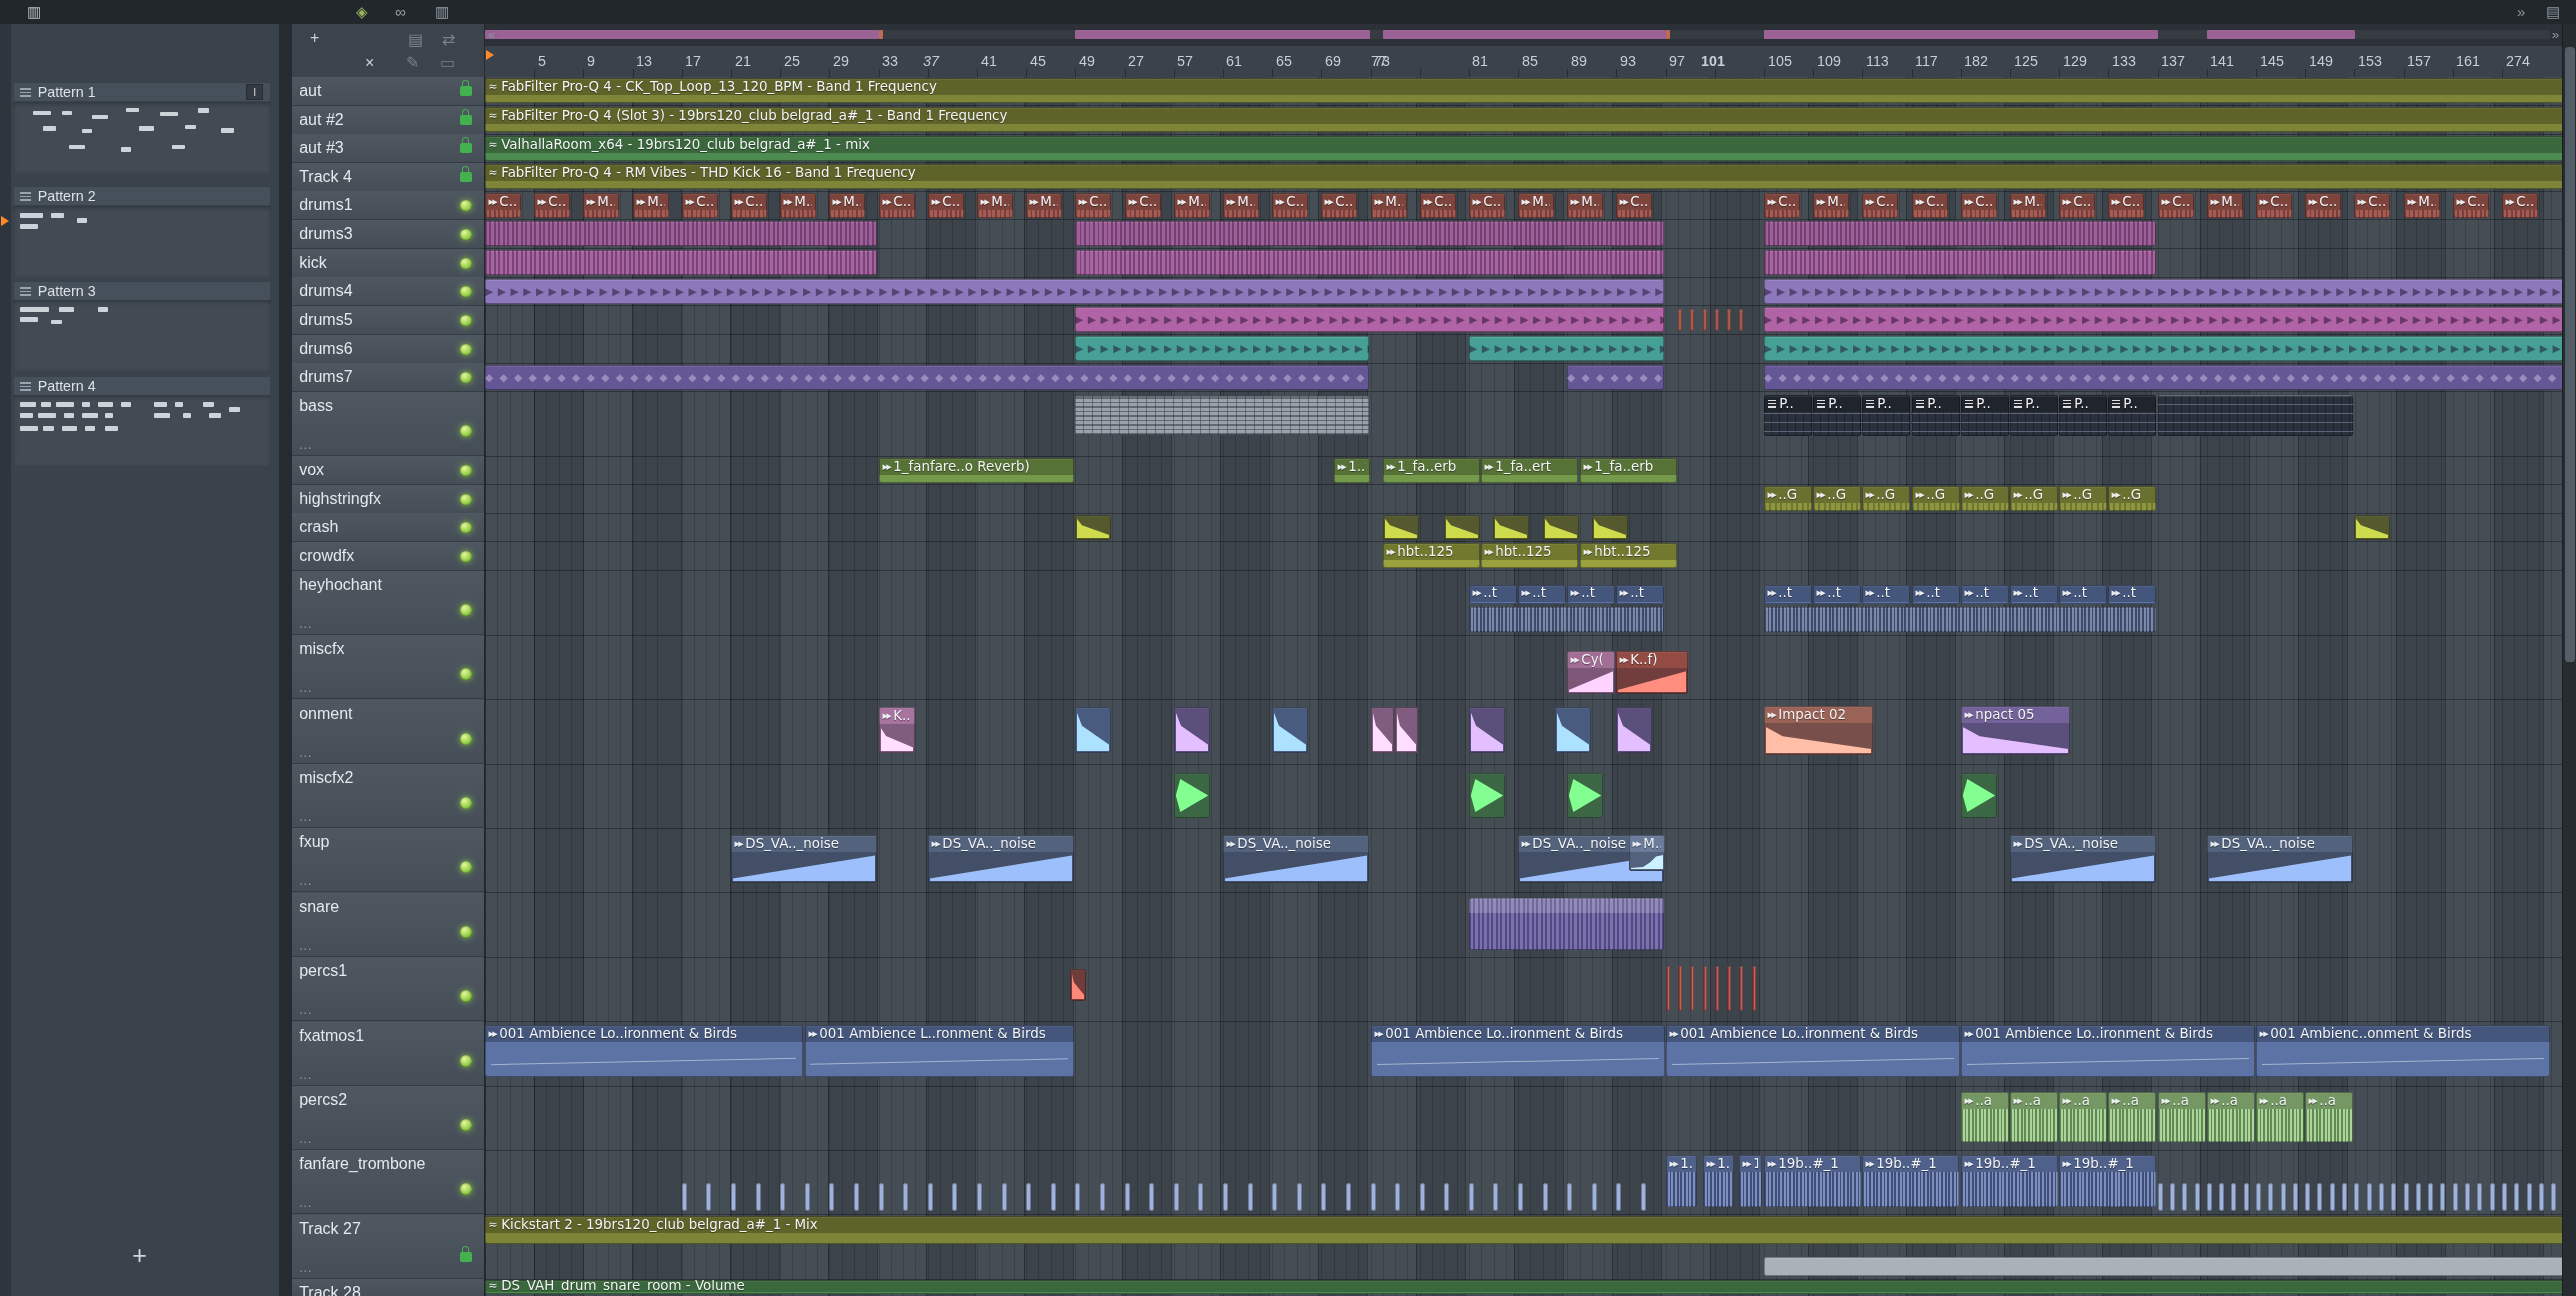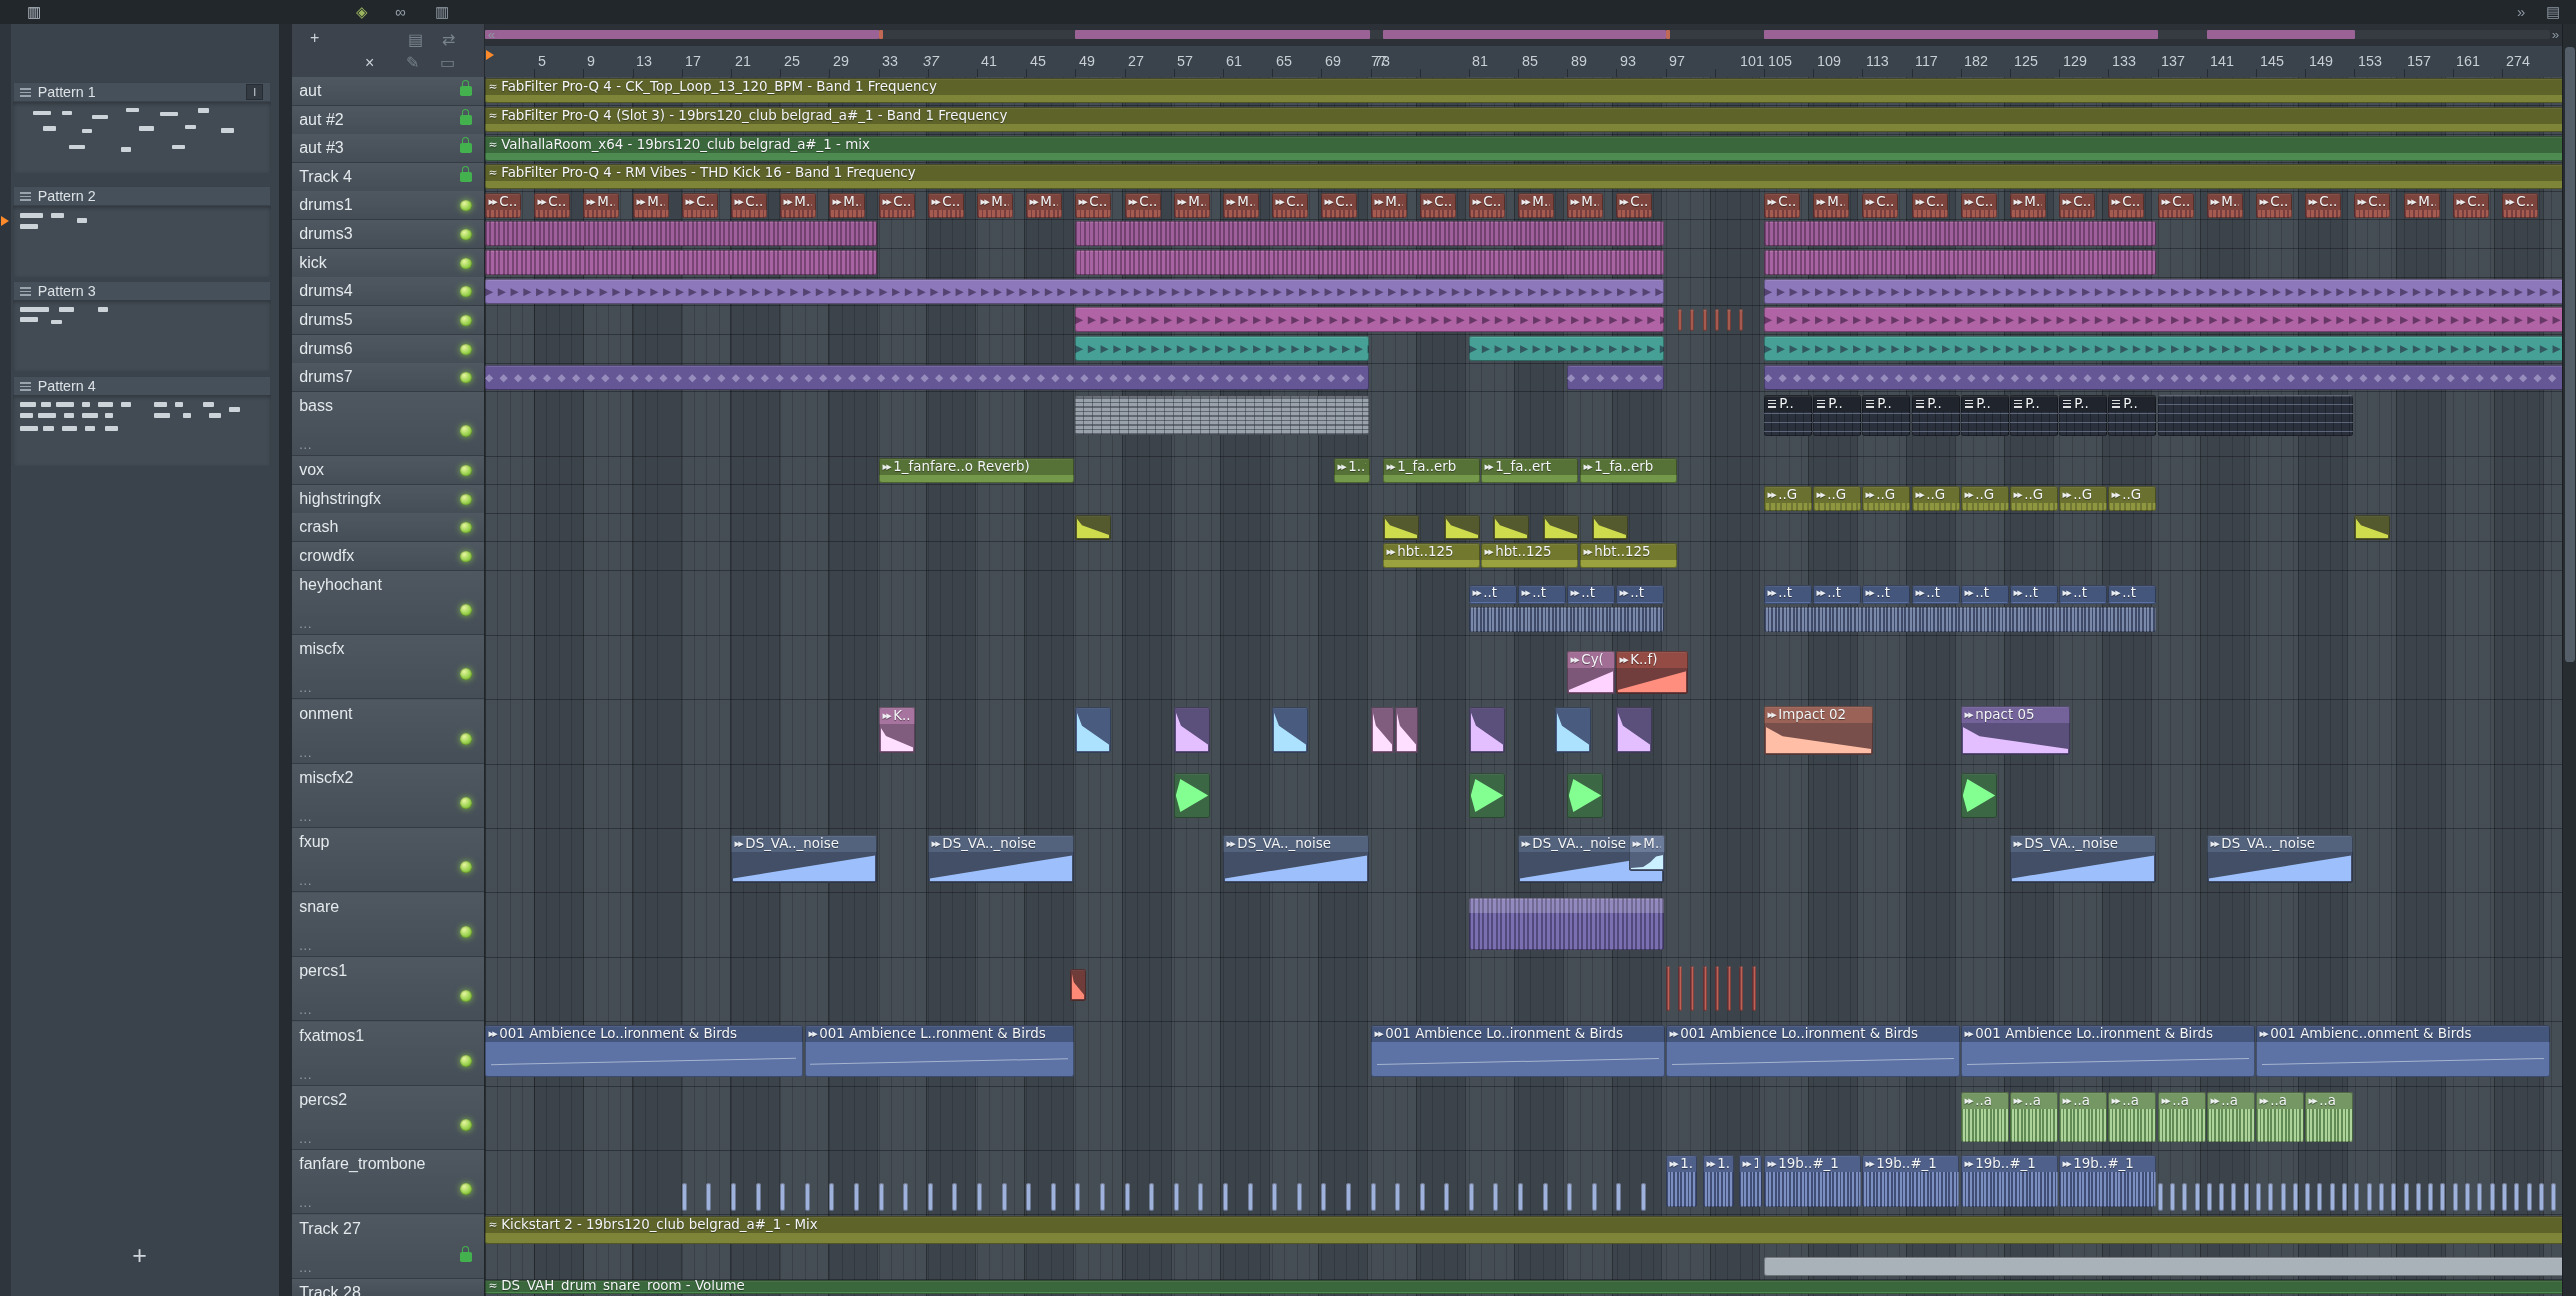--- a/index.html
+++ b/index.html
@@ -337,21 +337,21 @@
       <div class="rnum" style="left: 987px;">81</div>
       <div class="rtick" style="left: 984px;"></div>
       <div class="rnum" style="left: 1037px;">85</div>
       <div class="rtick" style="left: 1033px;"></div>
       <div class="rnum" style="left: 1086px;">89</div>
       <div class="rtick" style="left: 1082px;"></div>
       <div class="rnum" style="left: 1135px;">93</div>
       <div class="rtick" style="left: 1131px;"></div>
       <div class="rnum" style="left: 1184px;">97</div>
       <div class="rtick" style="left: 1181px;"></div>
-      <div class="rnum" style="left: 1255px;">101</div>
+      <div class="rnum" style="left: 1216px; font-weight: bold;">101</div>
       <div class="rtick" style="left: 1230px;"></div>
       <div class="rnum" style="left: 1283px;">105</div>
       <div class="rtick" style="left: 1279px;"></div>
       <div class="rnum" style="left: 1332px;">109</div>
       <div class="rtick" style="left: 1328px;"></div>
       <div class="rnum" style="left: 1381px;">113</div>
       <div class="rtick" style="left: 1377px;"></div>
       <div class="rnum" style="left: 1430px;">117</div>
       <div class="rtick" style="left: 1427px;"></div>
       <div class="rnum" style="left: 1479px;">182</div>

